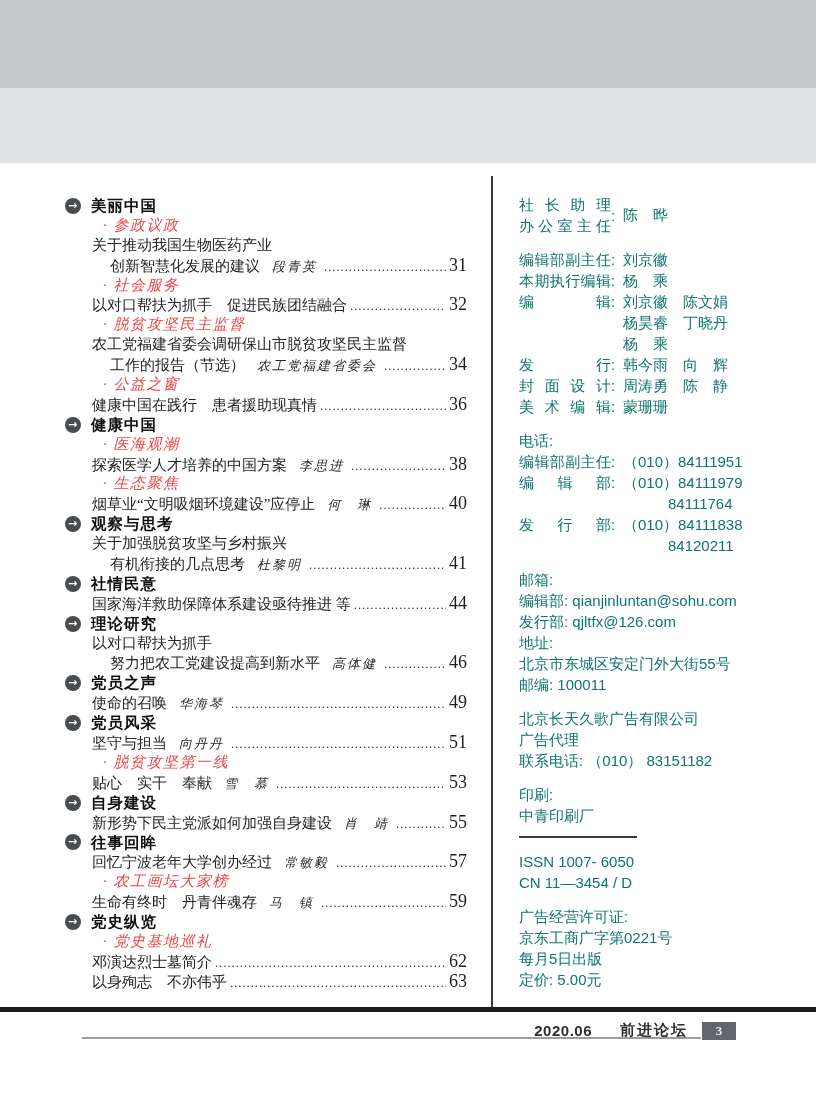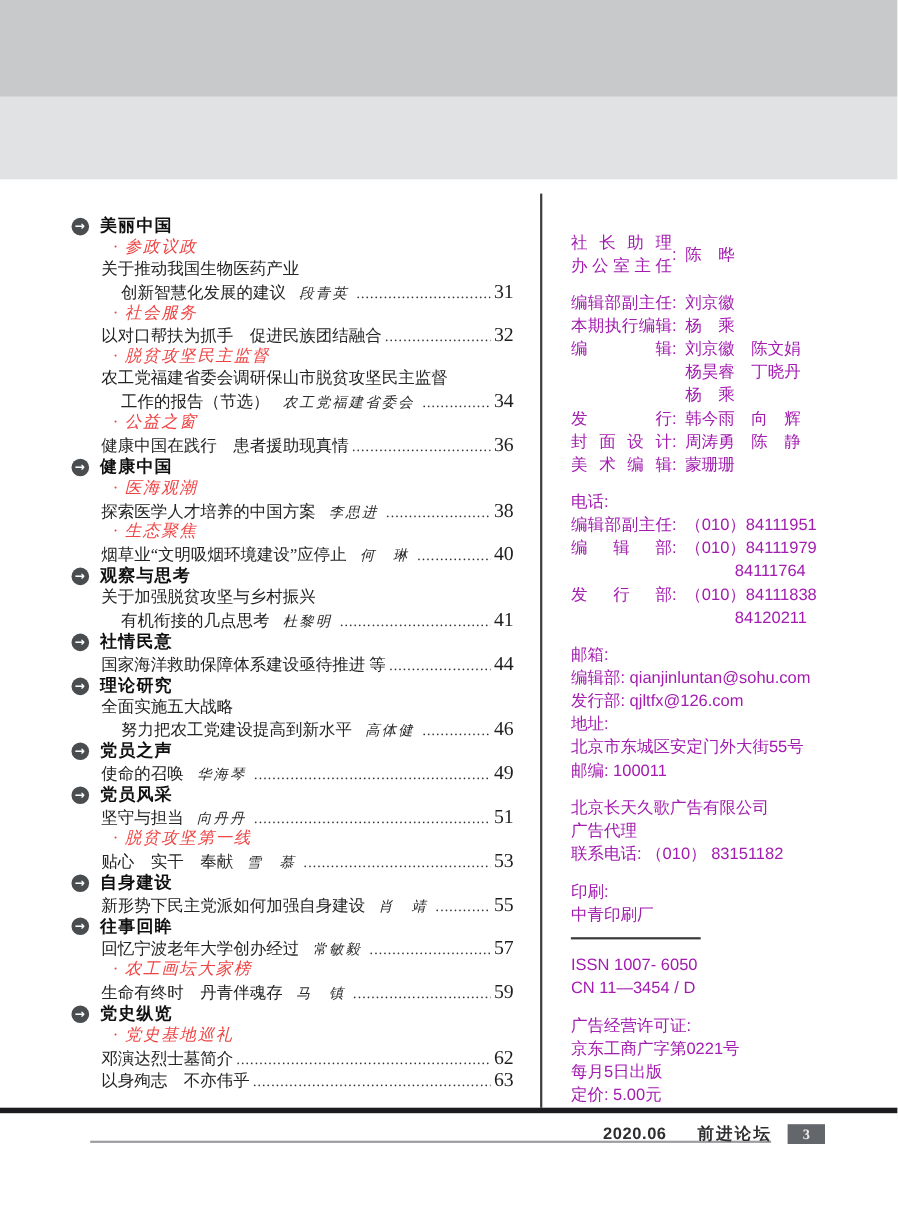--- a/index.html
+++ b/index.html
@@ -39,37 +39,37 @@
   .t-author{flex:none;font-style:italic;font-size:13px;letter-spacing:2px;margin:0 4px 0 12px;color:#2a2a2a;}
   .leader{
     flex:1;overflow:hidden;white-space:nowrap;margin:0 3px;
     font-size:12.5px;letter-spacing:1px;color:#333;align-self:baseline;
   }
   .leader::after{content:"..............................................................................................................";}
   .t-page{flex:none;font-size:18px;color:#1f1f1f;}
 
   
   .mast{
-    position:absolute;left:519px;top:210px;width:262px;
-    color:#a21caf;font-size:15px;
+    position:absolute;left:519px;top:194px;width:262px;
+    color:#0f766e;font-size:15px;
   }
   .mgroup{margin-top:13px;}
   .mgroup:first-child{margin-top:0;}
   .mline,.mrow{line-height:21px;white-space:pre;}
   .mlabel{display:inline-block;width:92px;text-align:justify;text-align-last:justify;white-space:normal;vertical-align:top;}
   .mcolon{display:inline-block;width:12px;}
   .dblock{display:flex;align-items:center;}
   .dlabels{width:92px;flex:none;}
   .dlabels div{line-height:21px;text-align:justify;text-align-last:justify;}
   .dcolon{width:12px;flex:none;}
   .mast-divider{width:118px;height:2px;background:#3a3a3c;margin:10px 0 2px 0;}
 
   
   .page-footer{
-    position:absolute;top:1021px;right:66px;display:flex;align-items:center;
+    position:absolute;top:1021px;right:80px;display:flex;align-items:center;
     font-weight:bold;color:#2e2e30;font-size:15px;
   }
   .f-issue{letter-spacing:0.5px;}
   .f-name{margin-left:28px;letter-spacing:2px;}
   .f-badge{
     margin-left:14px;width:34px;height:18px;background:#63666b;color:#ececec;
     text-align:center;line-height:18px;font-size:13px;
     font-family:"Liberation Serif","DejaVu Serif",serif;
   }
 </style>
@@ -167,21 +167,21 @@
     <div class="trow entry">
       <span class="t-title">国家海洋救助保障体系建设亟待推进 等</span>
       <span class="leader"></span>
       <span class="t-page">44</span>
     </div>
     <div class="trow section">
       <span class="sicon">→</span>
       <span class="s-title">理论研究</span>
     </div>
     <div class="trow text">
-      <span class="t-title">全面实施五大战略</span>
+      <span class="t-title">以对口帮扶为抓手</span>
     </div>
     <div class="trow entry ind">
       <span class="t-title">努力把农工党建设提高到新水平</span>
       <span class="t-author">高体健</span>
       <span class="leader"></span>
       <span class="t-page">46</span>
     </div>
     <div class="trow section">
       <span class="sicon">→</span>
       <span class="s-title">党员之声</span>

